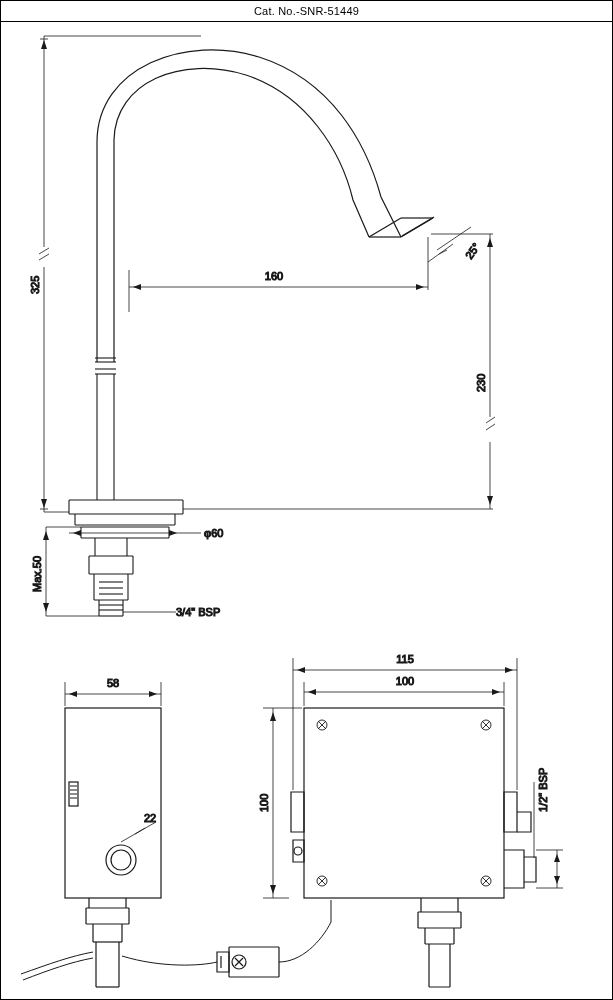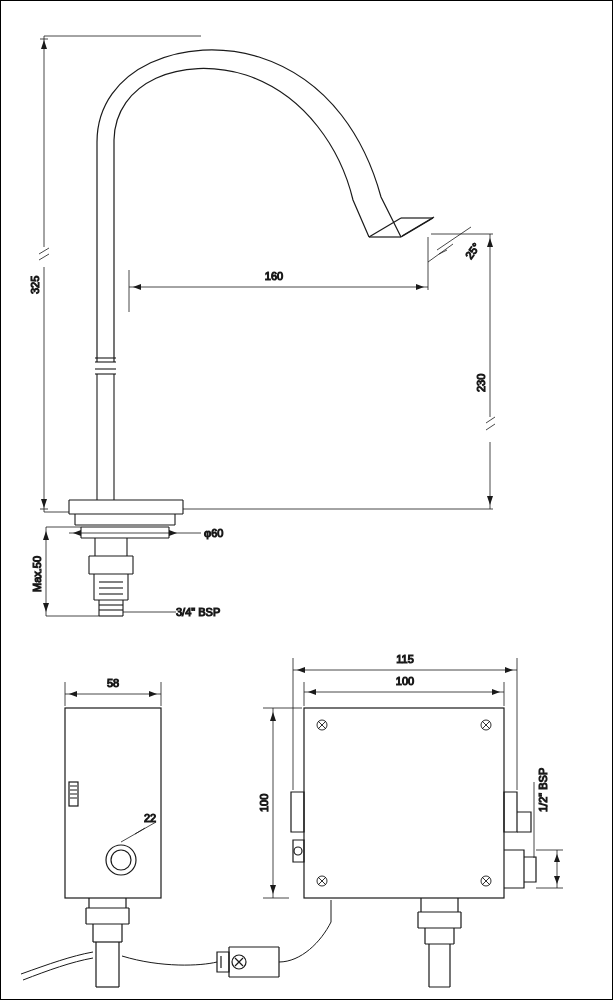--- a/index.html
+++ b/index.html
@@ -39,20 +39,23 @@
     font-family: "Liberation Sans", sans-serif;
     font-size: 11px;
     fill: #000;
   }
 </style>
 </head>
 <body>
 
 <div id="sheet">
 
+  <div id="title-bar">
+    <span class="cat">Cat. No.-SNR-51449</span>
+  </div>
 
   <svg width="611" height="978" viewBox="0 0 611 978" style="position:absolute;left:0;top:21px;">
 
     <g fill="none" stroke="#1a1a1a" stroke-width="1.1" stroke-linecap="butt">
 
       <g stroke-width="1.2">
 
         <path d="M96,340 L96,120"></path>
 
         <path d="M113,340 L113,118"></path>

